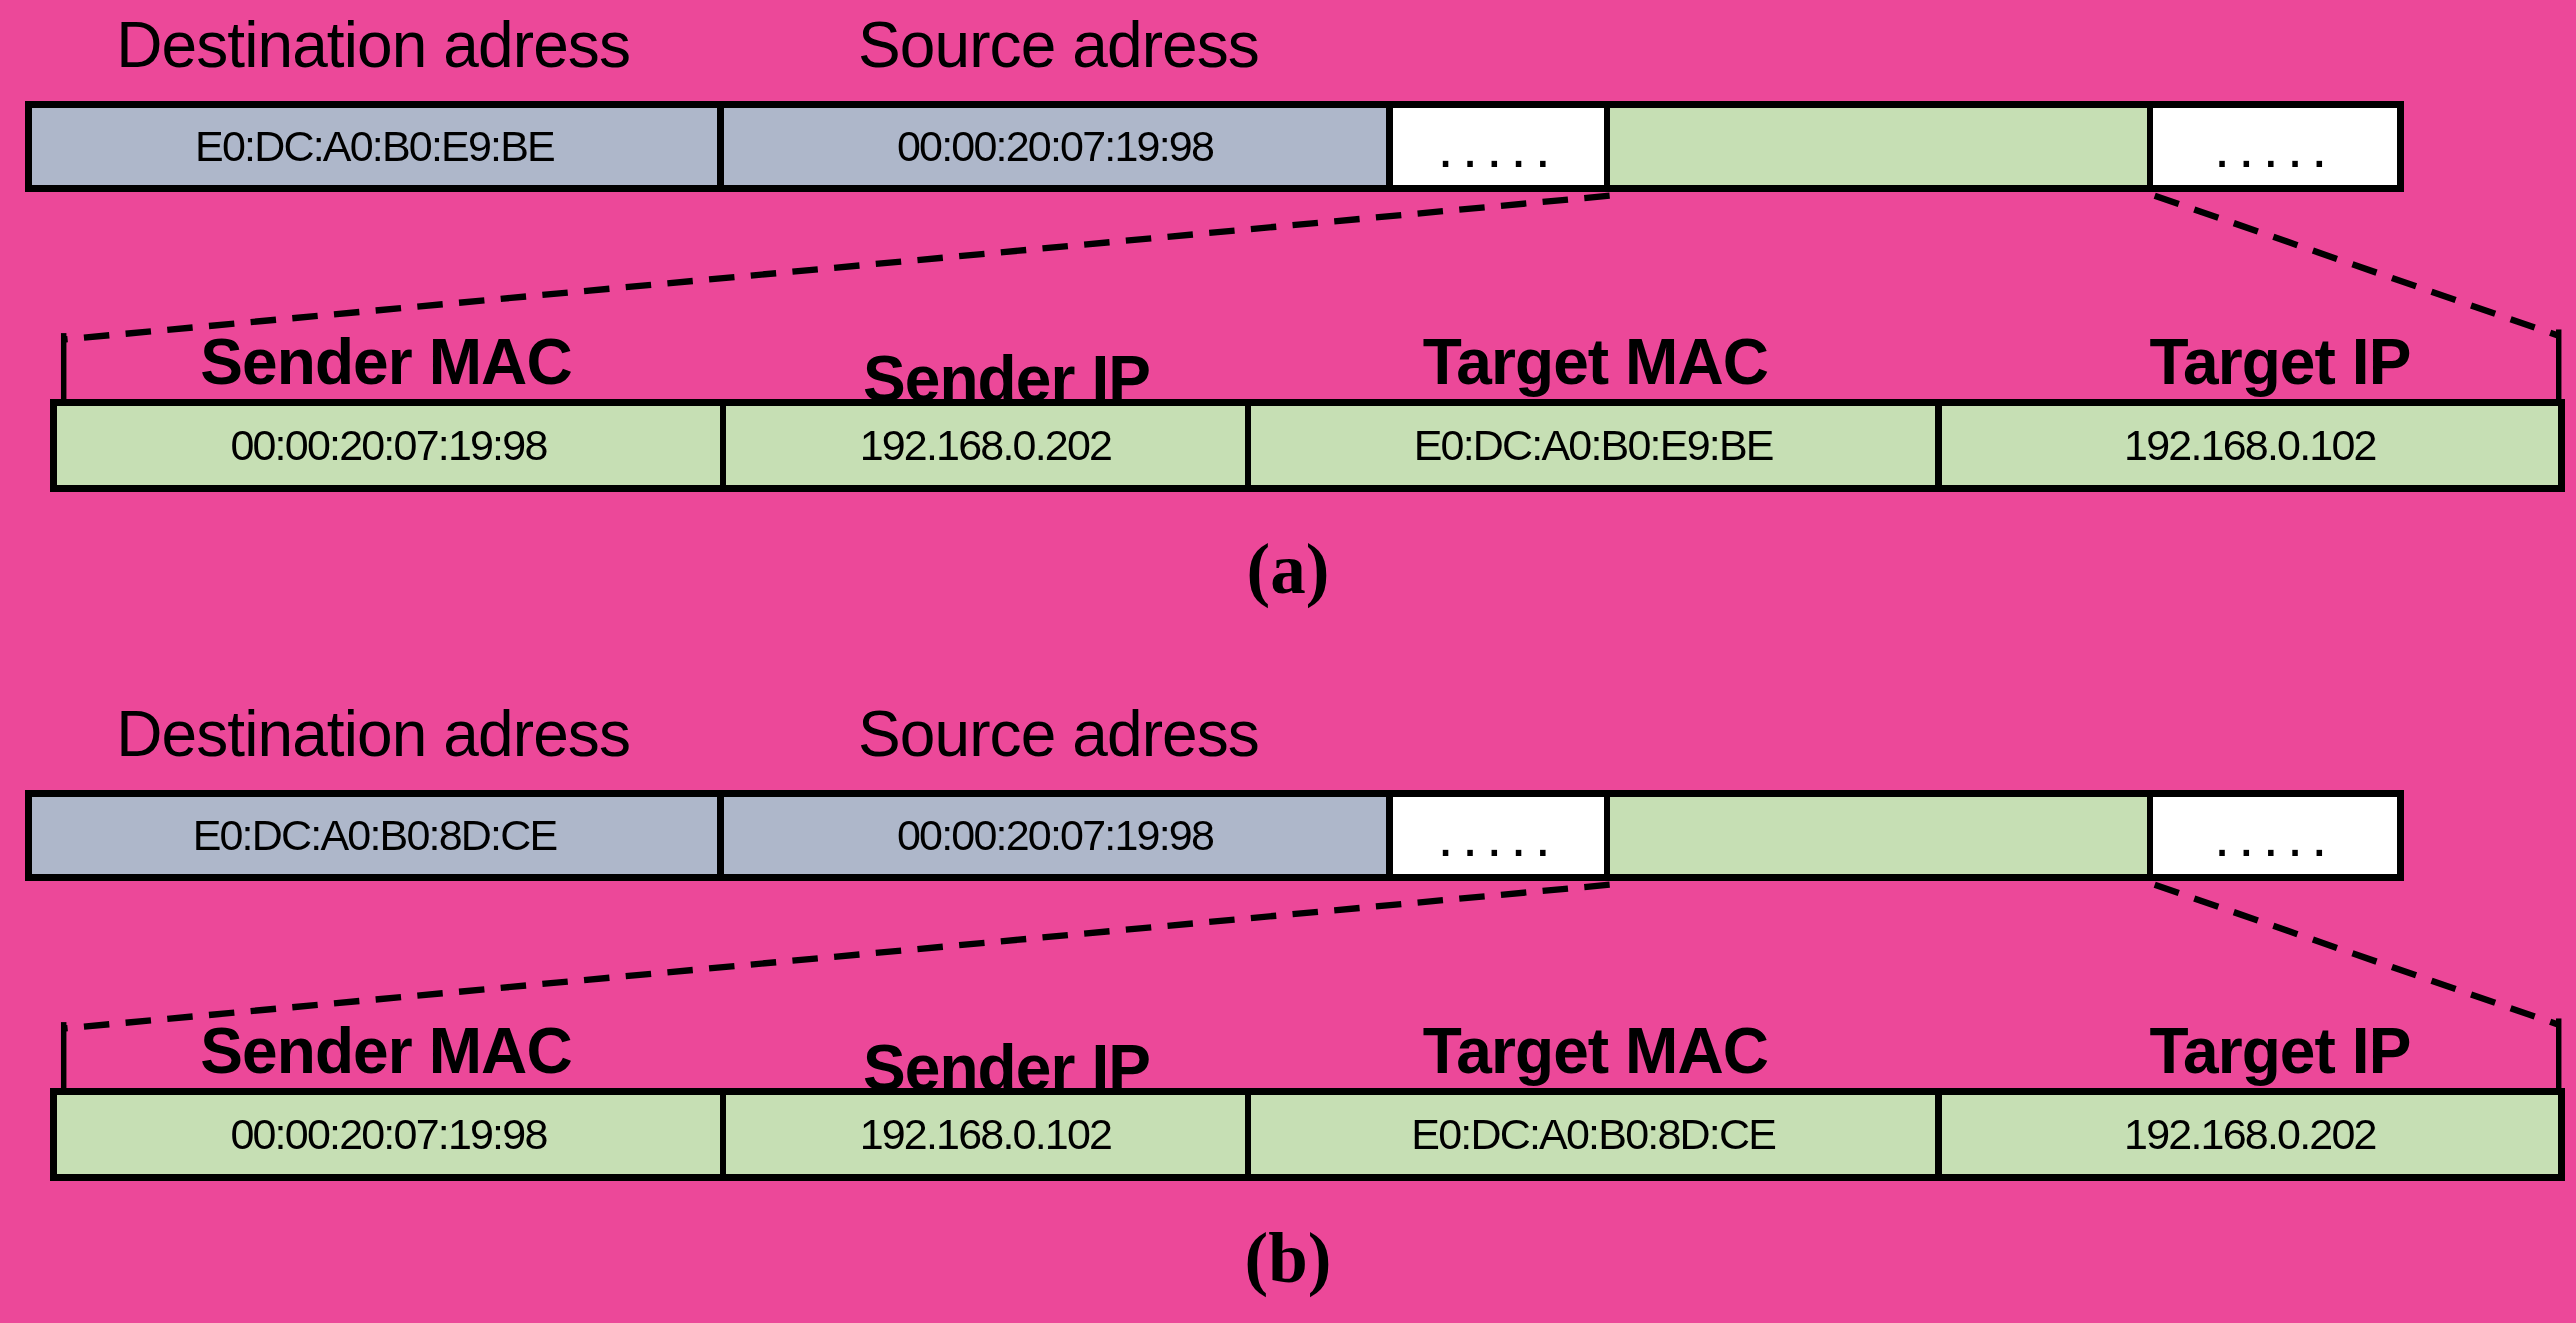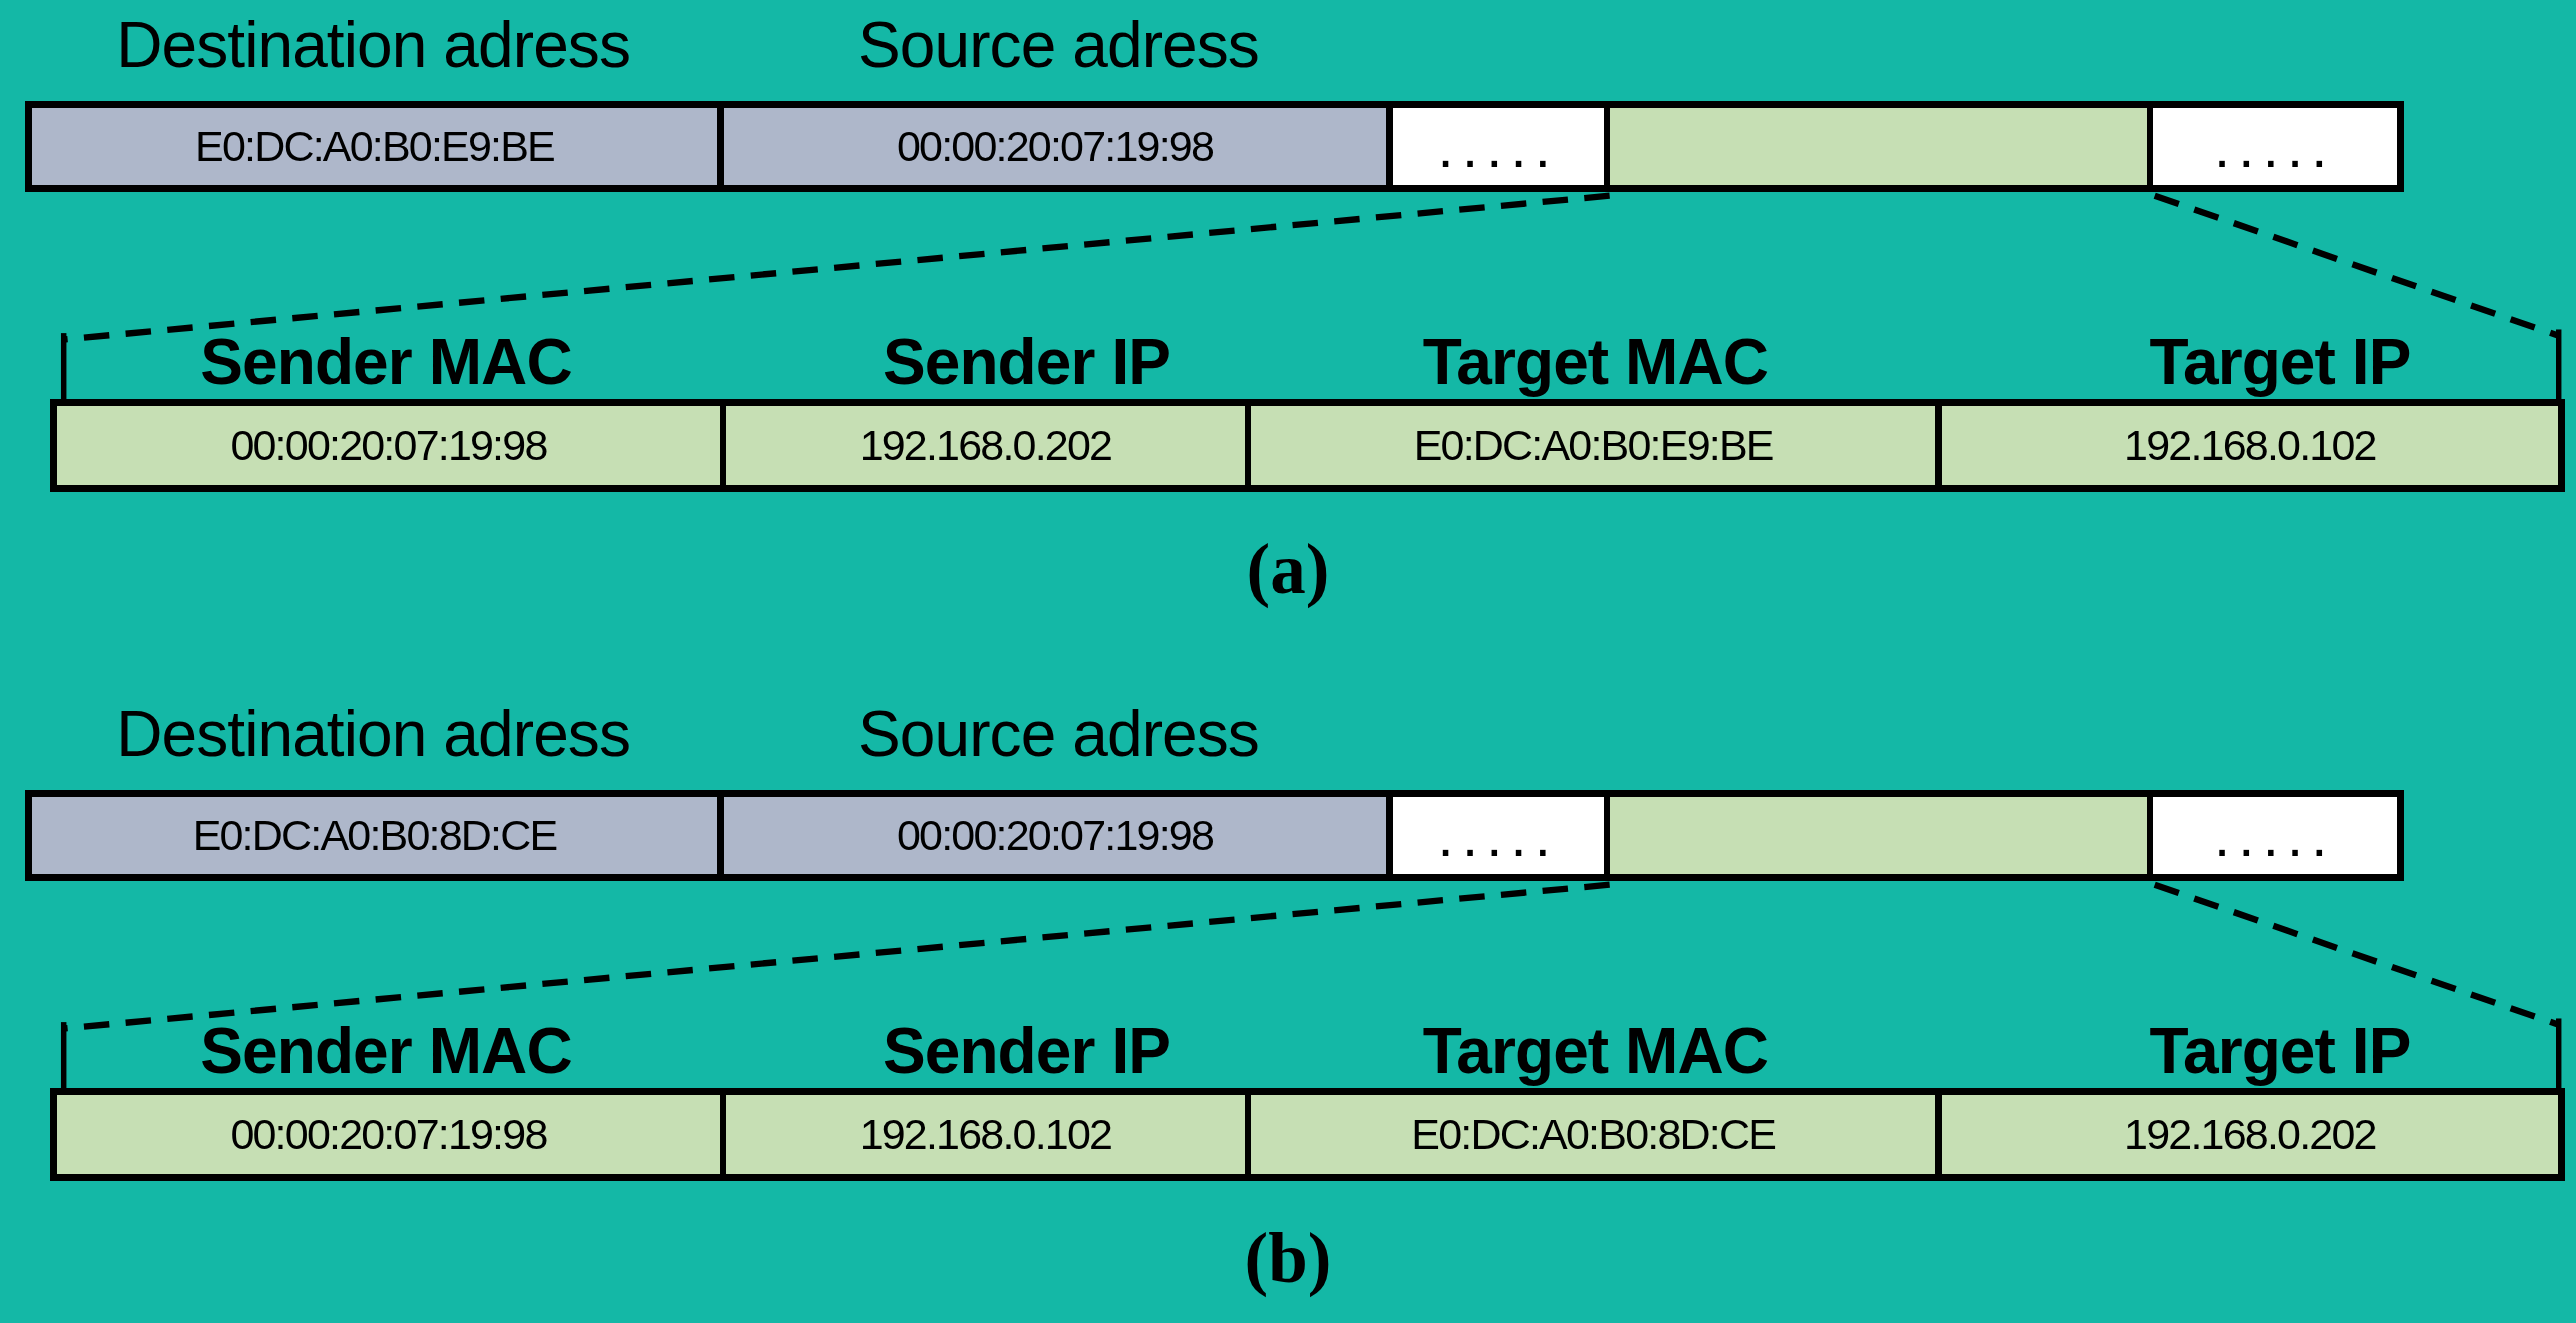--- a/index.html
+++ b/index.html
@@ -1,38 +1,38 @@
 <!DOCTYPE html>
 <html style="font-size:14.6px"><head>
 <meta charset="utf-8">
 <style>
   html,body { margin:0; padding:0; background:#ffffff; }
   .canvas {
     position:relative; width:2576px; height:1324px;
-    background:#14b8a6; color:#000;
+    background:#ec4899; color:#000;
     font-family:"Liberation Sans", sans-serif;
     overflow:hidden;
   }
   .panel { position:absolute; left:0; width:2576px; height:648px; }
   #panel-a { top:0; }
   #panel-b { top:689px; }
 
   
   .flabel {
     position:absolute; text-align:center;
     font-size:64px; line-height:76px; letter-spacing:-0.9px;
     white-space:nowrap;
   }
   .hdr-label { top:7.3px; }
   .hl-dest { left:24.6px;  width:697px; }
   .hl-src  { left:722px; width:673px; }
 
   .arp-label { top:324px;font-weight:bold; }
   .al-0 { left:50px;   width:672px; }
-  .al-1 { left:764px;  width:525px; }
+  .al-1 { left:744px;  width:525px;margin-top:17px; }
   .al-2 { left:1249px; width:693px; }
   .al-3 { left:1968px; width:624px; }
 
   
   .frame-bar {
     position:absolute; left:24.6px; top:101px;
     width:2379px; height:91px;
     background:#000; border:7.3px solid #000; box-sizing:border-box;
     display:grid; column-gap:6.4px;
     grid-template-columns:766fr 740fr 236fr 599fr 272fr;

